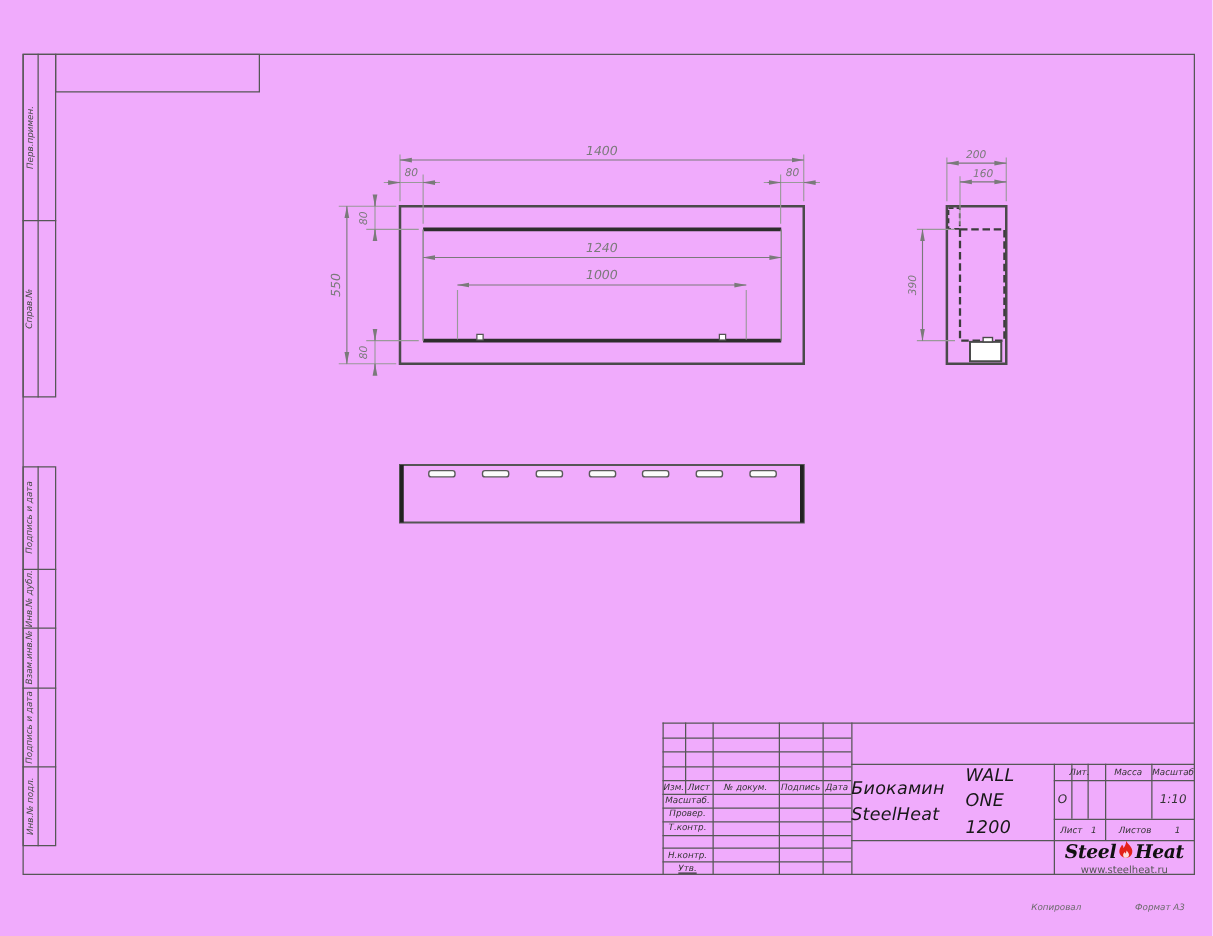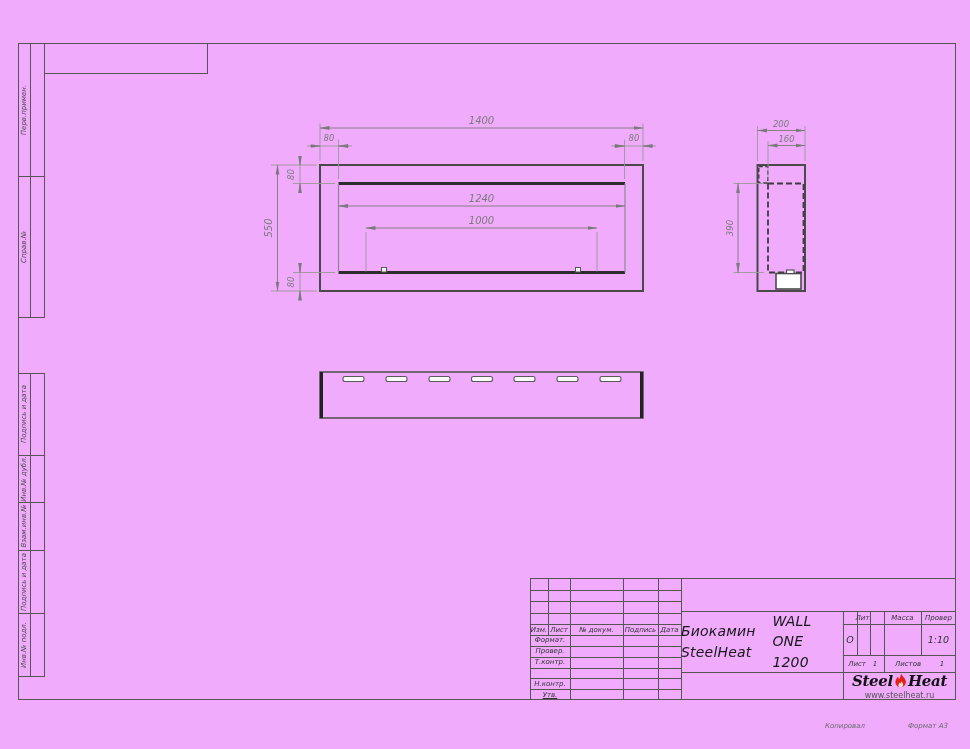--- a/index.html
+++ b/index.html
@@ -9,21 +9,21 @@
   .vl{position:absolute;background:#565656;width:1.2px;}
   .box{position:absolute;border:1.3px solid #565656;box-sizing:border-box;}
   .mcell{position:absolute;display:flex;align-items:center;justify-content:center;}
   .vlabel{transform:rotate(-90deg);white-space:nowrap;font:italic 7px "DejaVu Sans",sans-serif;color:#4a4a4a;}
   .tb-txt{position:absolute;display:flex;align-items:center;justify-content:center;
           font:italic 7px "DejaVu Sans",sans-serif;color:#333;white-space:nowrap;overflow:hidden;}
   .tb-val{font:italic 9.5px "DejaVu Sans",sans-serif;}
   .doc-title{position:absolute;display:flex;flex-direction:row;align-items:center;justify-content:center;
              font:italic 500 14px "DejaVu Sans",sans-serif;color:#181818;letter-spacing:.2px;line-height:1.45;}
   .logo-cell{position:absolute;display:flex;flex-direction:column;align-items:center;justify-content:center;line-height:1;}
-  .brand-row{display:flex;align-items:center;gap:1px;font:italic bold 15px "DejaVu Serif",serif;color:#111;letter-spacing:-.3px;}
+  .brand-row{display:flex;align-items:flex-start;gap:1px;font:italic bold 15px "DejaVu Serif",serif;color:#111;letter-spacing:-.3px;}
   .site{font:8px "DejaVu Sans",sans-serif;color:#555;margin-top:1px;}
   .foot{position:absolute;font:italic 7px "DejaVu Sans",sans-serif;color:#6a6a6a;white-space:nowrap;margin-top:20px;}
   svg{position:absolute;left:0;top:0;}
   .dim{font:italic 10px "DejaVu Sans",sans-serif;fill:#7a7a7a;}
   .dim-s{font:italic 8.5px "DejaVu Sans",sans-serif;fill:#7a7a7a;}
 </style>
 </head>
 <body>
 
 <div class="sheet">
@@ -201,35 +201,35 @@
     <div class="vl" style="left:870px;top:611px;height:44px;"></div>
     <div class="vl" style="left:884px;top:611px;height:61px;"></div>
     <div class="vl" style="left:921px;top:611px;height:44px;"></div>
 
     <div class="tb-txt" style="left:530px;top:624px;width:18px;height:11px;text-align:right;">Изм.</div>
     <div class="tb-txt" style="left:548px;top:624px;width:22px;height:11px;">Лист</div>
     <div class="tb-txt" style="left:570px;top:624px;width:53px;height:11px;">№ докум.</div>
     <div class="tb-txt" style="left:623px;top:624px;width:35px;height:11px;">Подпись</div>
     <div class="tb-txt" style="left:658px;top:624px;width:23px;height:11px;">Дата</div>
 
-    <div class="tb-txt" style="left:530px;top:635px;width:40px;height:10.8px;">Формат.</div>
+    <div class="tb-txt" style="left:530px;top:635px;width:40px;height:10.8px;">Масштаб.</div>
     <div class="tb-txt" style="left:530px;top:645.8px;width:40px;height:10.8px;">Провер.</div>
     <div class="tb-txt" style="left:530px;top:656.7px;width:40px;height:10.8px;">Т.контр.</div>
     <div class="tb-txt" style="left:530px;top:667.5px;width:40px;height:10.8px;"></div>
     <div class="tb-txt" style="left:530px;top:678.3px;width:40px;height:10.8px;">Н.контр.</div>
     <div class="tb-txt" style="left:530px;top:689.2px;width:40px;height:10.8px;text-decoration:underline;">Утв.</div>
 
     <div class="doc-title" style="left:681px;top:611px;width:162px;height:61px;">
       <span>Биокамин SteelHeat</span>
       <span>WALL ONE 1200</span>
     </div>
 
     <div class="tb-txt" style="left:843px;top:611px;width:41px;height:13px;">Лит.</div>
     <div class="tb-txt" style="left:884px;top:611px;width:37px;height:13px;">Масса</div>
-    <div class="tb-txt" style="left:921px;top:611px;width:35px;height:13px;">Провер</div>
+    <div class="tb-txt" style="left:921px;top:611px;width:35px;height:13px;">Масштаб</div>
     <div class="tb-txt tb-val" style="left:843px;top:624px;width:14px;height:31px;">О</div>
     <div class="tb-txt tb-val" style="left:884px;top:624px;width:37px;height:31px;"></div>
     <div class="tb-txt tb-val" style="left:921px;top:624px;width:35px;height:31px;">1:10</div>
 
     <div class="tb-txt" style="left:844px;top:655px;width:26px;height:17px;">Лист</div>
     <div class="tb-txt" style="left:866px;top:655px;width:18px;height:17px;">1</div>
     <div class="tb-txt" style="left:886px;top:655px;width:44px;height:17px;font-style:italic;">Листов</div>
     <div class="tb-txt" style="left:930px;top:655px;width:24px;height:17px;">1</div>
 
     <div class="logo-cell" style="left:844px;top:672px;width:111px;height:28px;">

